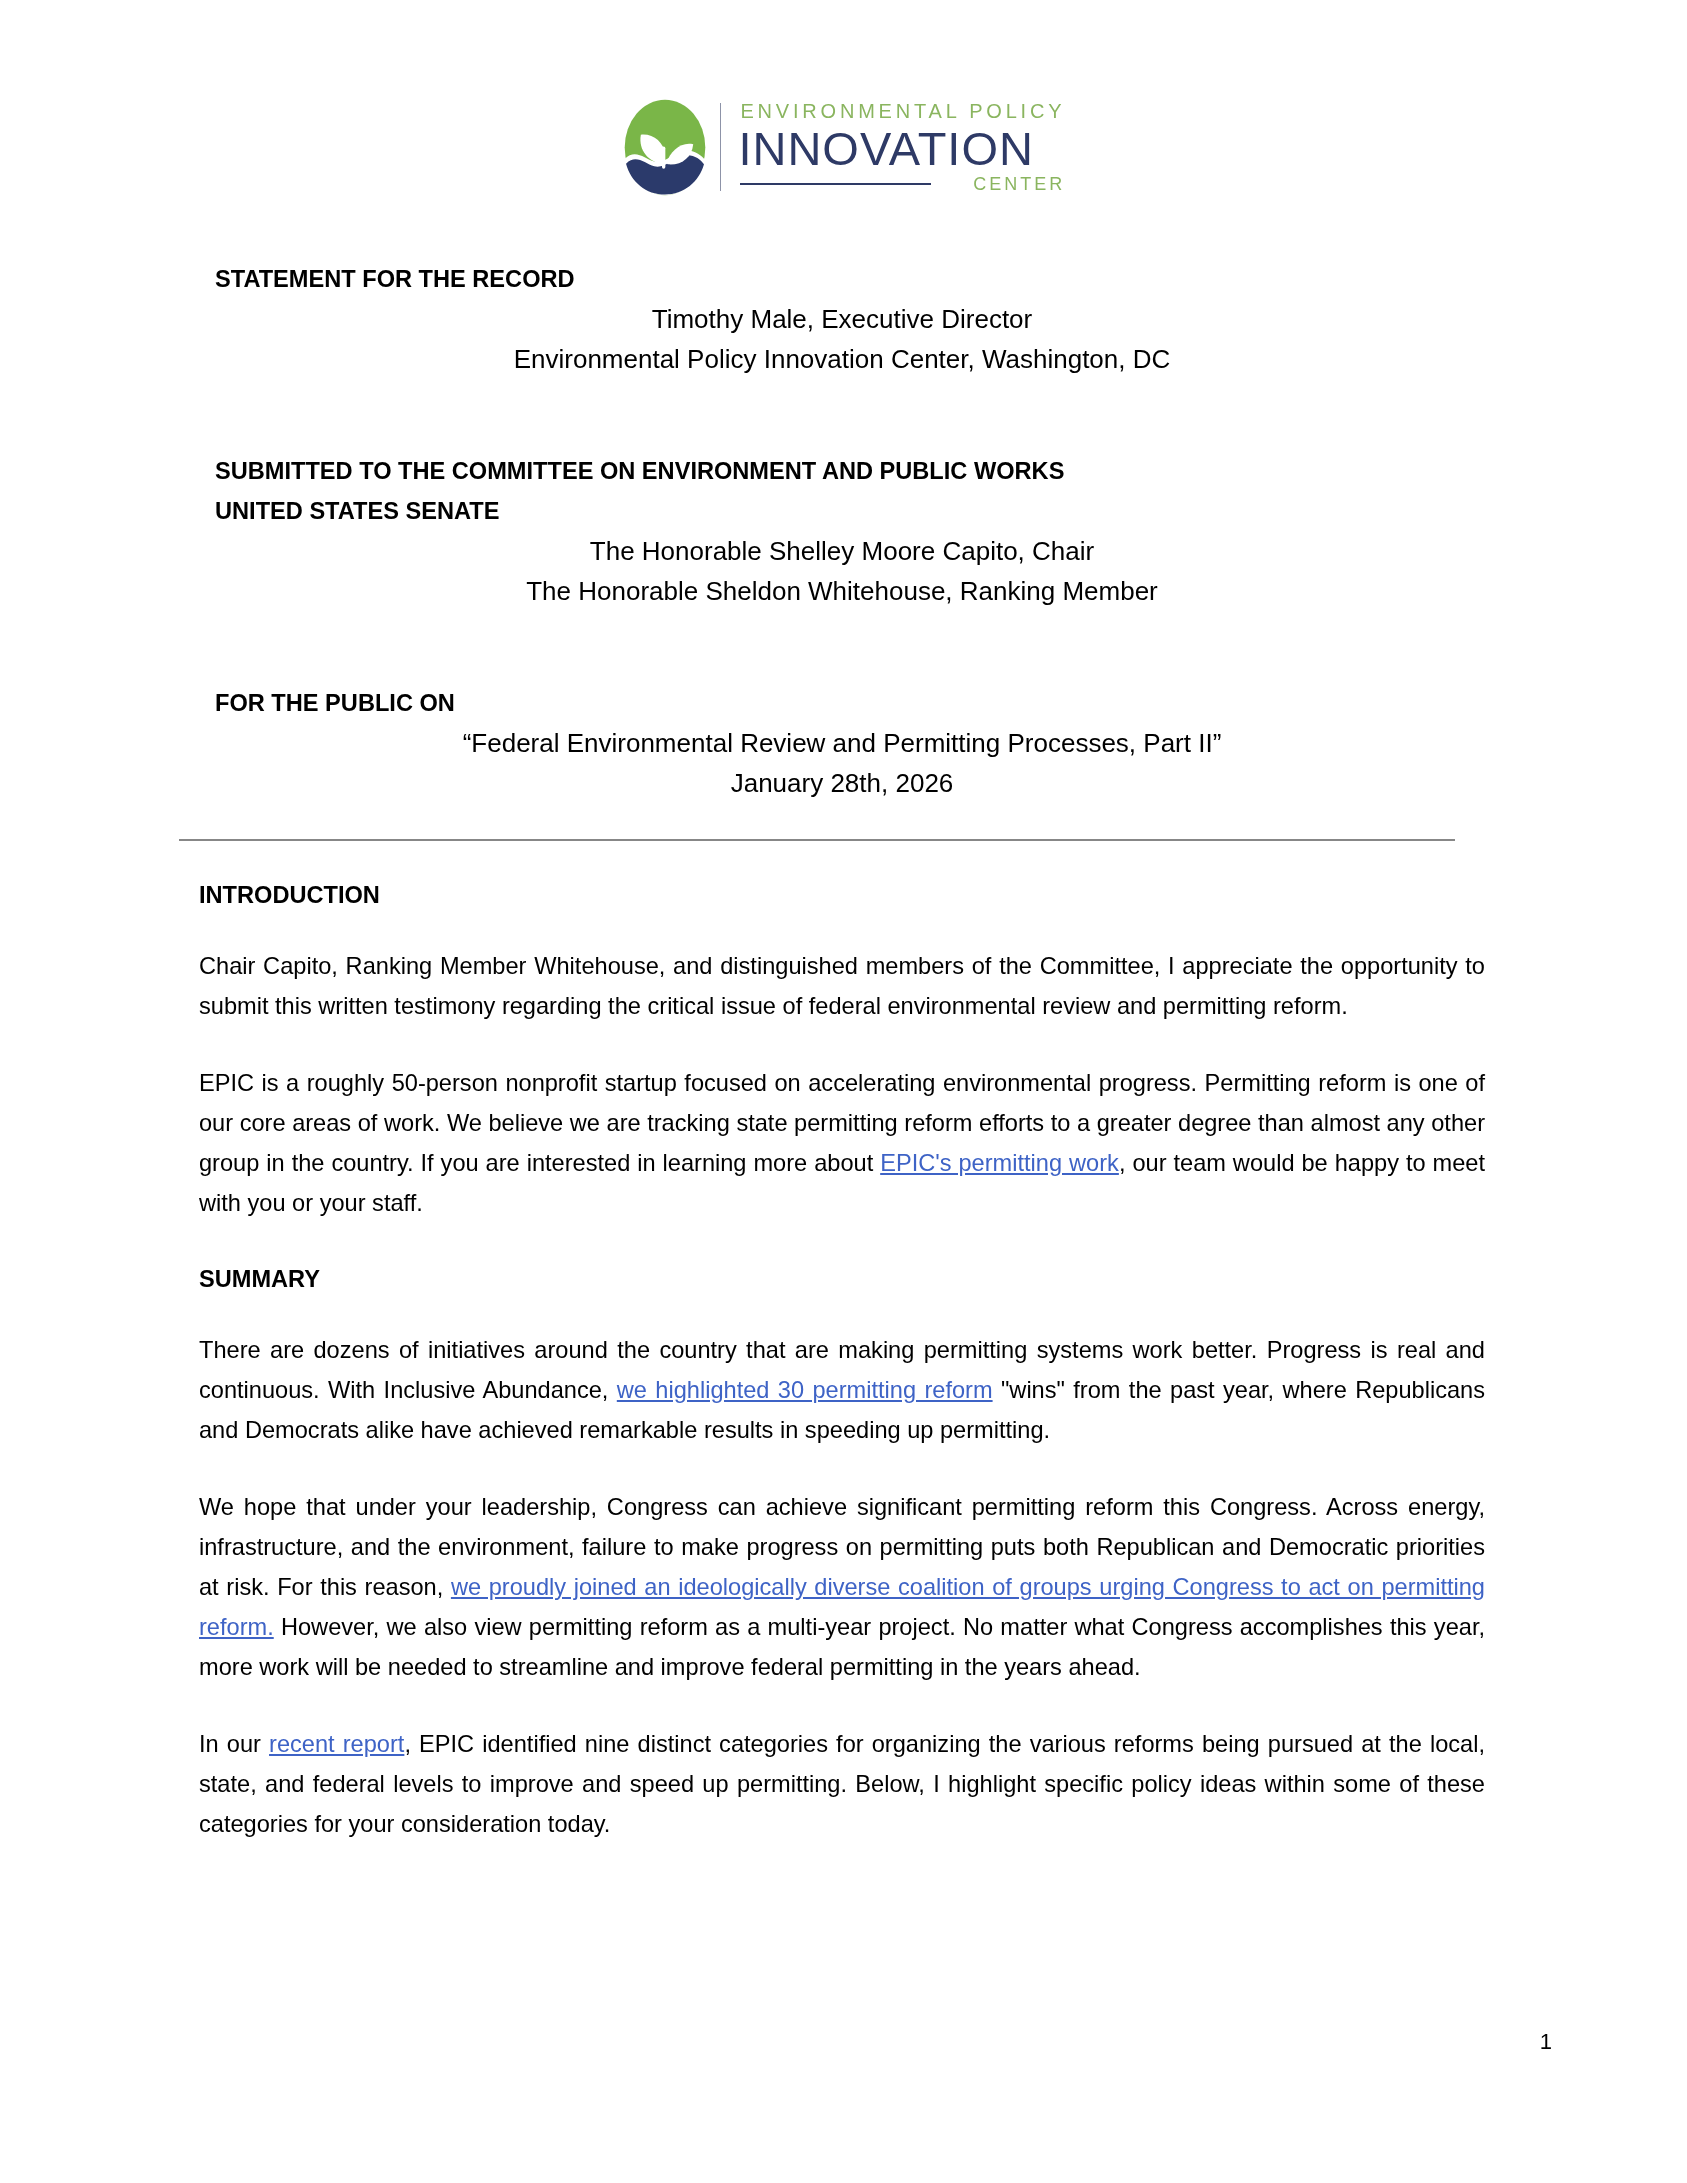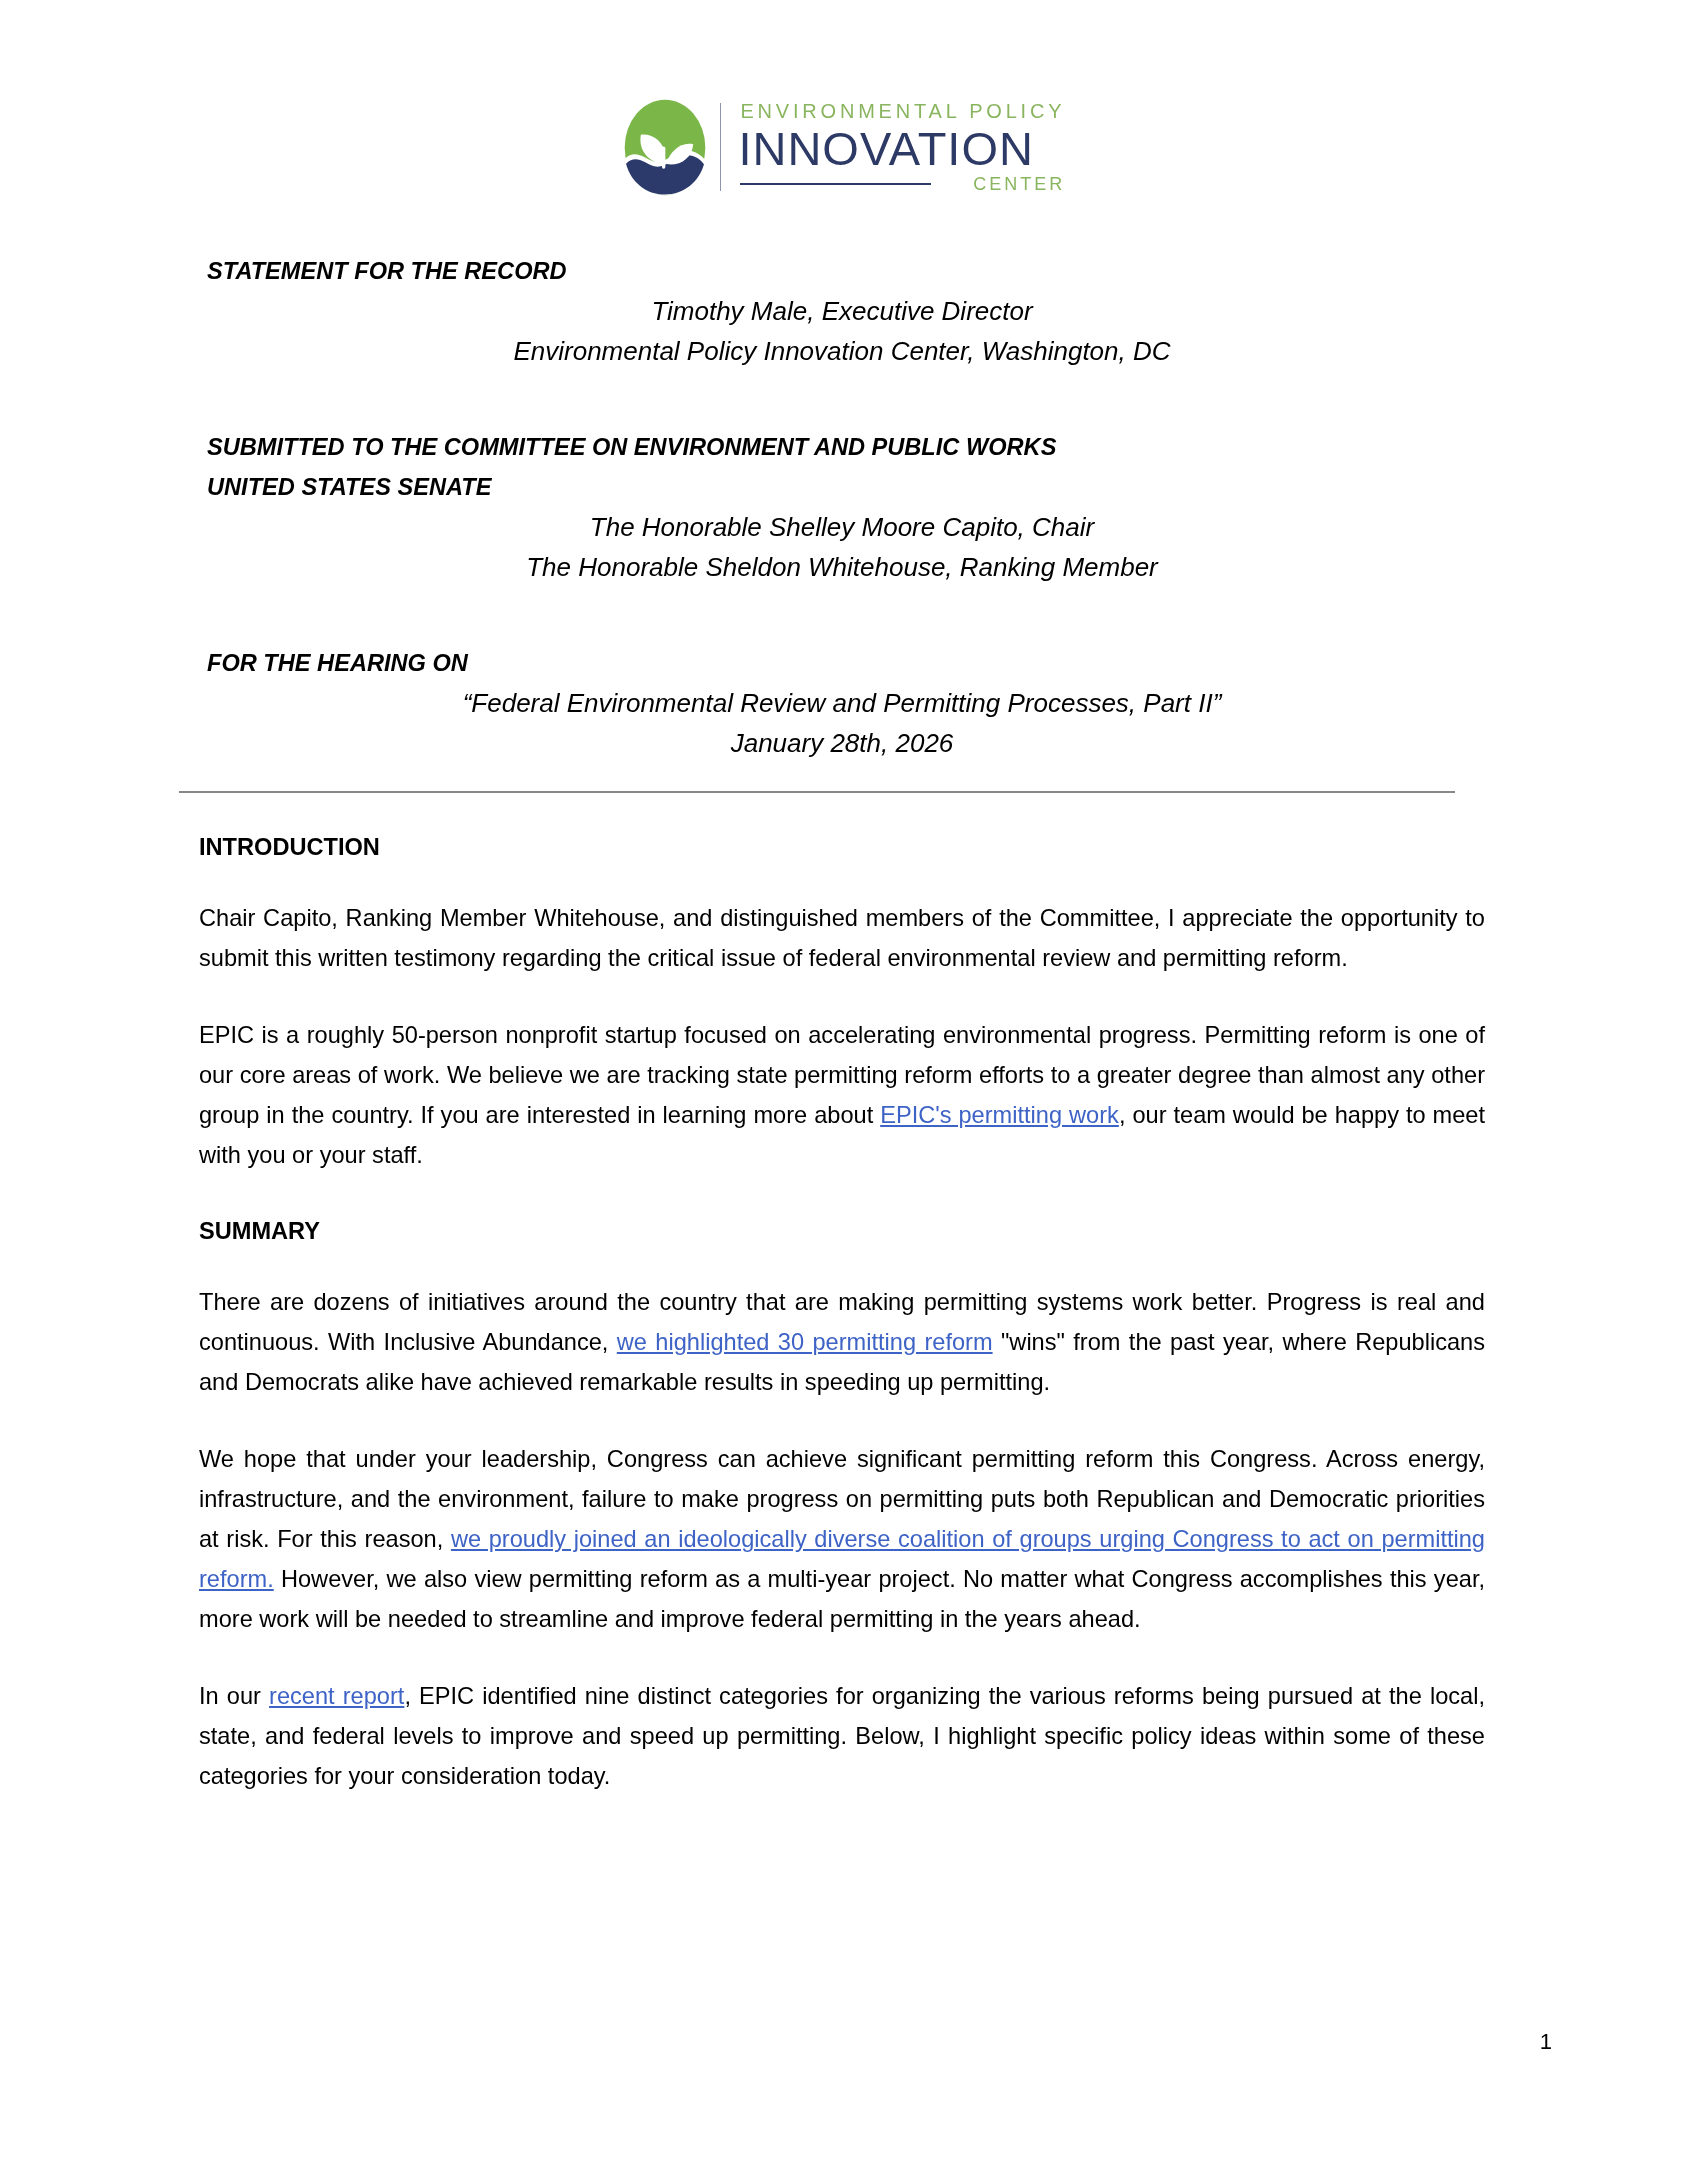--- a/index.html
+++ b/index.html
@@ -95,21 +95,21 @@
   }
 
   
   .content {
     position: absolute;
     left: 199px;
     top: 243px;
     width: 1286px;
   }
 
-  .blk { margin: 8px; font-style: italic; }
+  .blk { margin: 16px; }
 
   .hd {
     font-size: 23.6px;
     font-weight: bold;
     line-height: 40px;
     letter-spacing: 0px;
   }
   .ln {
     font-size: 26px;
     font-weight: normal;
@@ -210,21 +210,21 @@
     <div class="blk">
       <div class="hd">SUBMITTED TO THE COMMITTEE ON ENVIRONMENT AND PUBLIC WORKS</div>
       <div class="hd">UNITED STATES SENATE</div>
       <div class="ln">The Honorable Shelley Moore Capito, Chair</div>
       <div class="ln">The Honorable Sheldon Whitehouse, Ranking Member</div>
     </div>
 
     <div class="gap"></div>
 
     <div class="blk">
-      <div class="hd">FOR THE HEARING ON</div>
+      <div class="hd">FOR THE PUBLIC ON</div>
       <div class="ln">“Federal Environmental Review and Permitting Processes, Part II”</div>
       <div class="ln">January 28th, 2026</div>
     </div>
 
     <div class="rule-wrap">
       <hr class="rule">
     </div>
 
     <div class="sec-head">INTRODUCTION</div>
     <div class="sp-after-head"></div>

